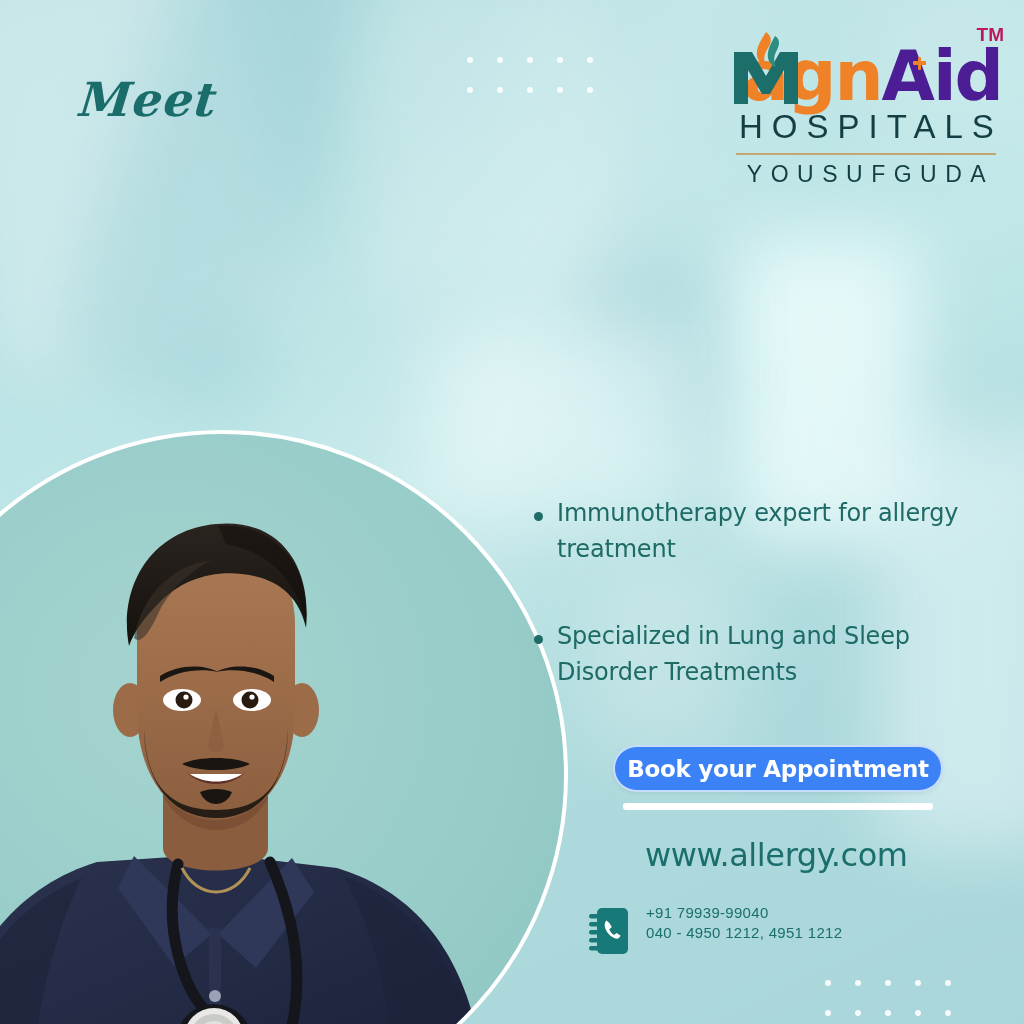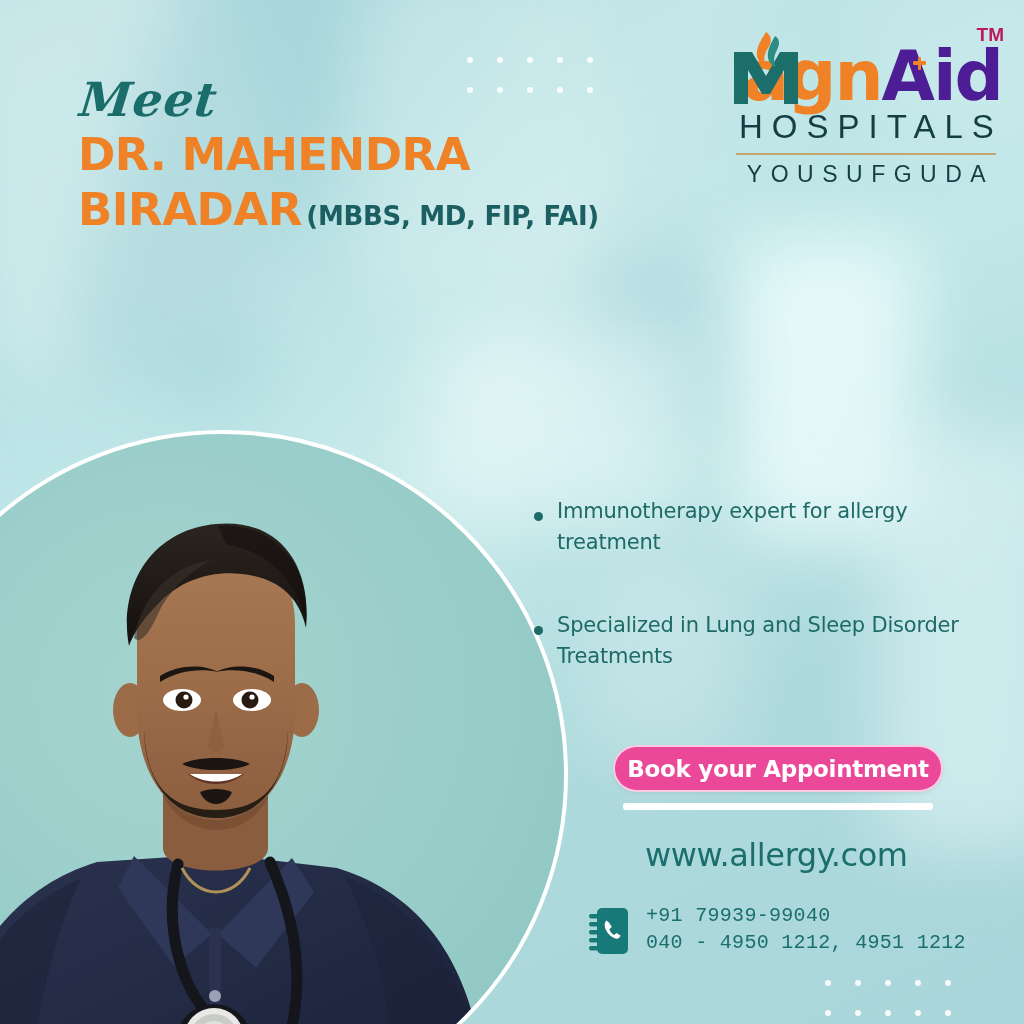--- a/index.html
+++ b/index.html
@@ -152,29 +152,29 @@
   .bullets { position:absolute; left:534px; top:496px; width:440px; }
   .bullet {
     display:flex; gap:14px; margin-bottom:52px;
   }
   .bullet .dot {
     width:9px; height:9px; border-radius:50%; background:#1d6a66;
     margin-top:16px; flex:0 0 auto;
   }
   .bullet .txt {
     font-family:"DejaVu Sans", sans-serif;
-    font-size:21px; line-height:1.48; color:#1d6a66; font-weight:400;
+    font-size:24px; line-height:1.48; color:#1d6a66; font-weight:400;
     letter-spacing:-.2px;
   }
 
   
   .cta {
     position:absolute; left:613px; top:745px;
     width:330px; height:47px; border-radius:26px;
-    background:#ec4899;
+    background:#3b82f6;
     border:2px solid rgba(255,255,255,.72);
     display:flex; align-items:center; justify-content:center;
     color:#ffffff; font-size:23px; font-weight:700;
     font-family:"DejaVu Sans", sans-serif; letter-spacing:-.3px;
     box-shadow:0 2px 4px rgba(0,0,0,.06);
   }
   .cta-rule {
     position:absolute; left:623px; top:803px;
     width:310px; height:7px; background:#ffffff; border-radius:3px;
   }
@@ -182,22 +182,22 @@
   .website {
     position:absolute; left:645px; top:836px;
     font-family:"DejaVu Sans", sans-serif;
     font-size:32px; font-weight:400; color:#1a6f6d; letter-spacing:-.4px;
   }
 
   
   .contact { position:absolute; left:589px; top:903px; display:flex; gap:17px; }
   .phone-icon { width:40px; height:48px; flex:0 0 auto; margin-top:4px; }
   .phones {
-    font-family:Liberation Mono, monospace;
-    font-size:20px; line-height:1.34; color:#1a6f6d; letter-spacing:.3px;
+    font-family:Liberation Sans, sans-serif;
+    font-size:15px; line-height:1.34; color:#1a6f6d; letter-spacing:.3px;
   }
 </style>
 </head>
 <body>
 
 <div id="poster">
 
   <div class="bg-base"></div>
   <div class="bg-blob blob-a"></div>
   <div class="bg-blob blob-b"></div>
@@ -252,27 +252,20 @@
       </span>
       <span class="logo-tm">TM</span>
     </div>
     <div class="logo-hospitals">HOSPITALS</div>
     <div class="logo-rule"></div>
     <div class="logo-branch">YOUSUFGUDA</div>
   </div>
 
   <div class="meet">Meet</div>
 
-  <div class="doc-name">
-    <div class="ln">DR. MAHENDRA</div>
-    <div>
-      <span class="ln" style="display:inline">BIRADAR</span>
-      <span class="creds">(MBBS, MD, FIP, FAI)</span>
-    </div>
-  </div>
 
 
   <div class="doc-circle">
     <svg class="photo" viewBox="0 0 690 620">
       <defs>
         <linearGradient id="shirt" x1="0" y1="0" x2="1" y2="1">
           <stop offset="0%" stop-color="#2b3350"></stop>
           <stop offset="50%" stop-color="#222a44"></stop>
           <stop offset="100%" stop-color="#191f35"></stop>
         </linearGradient>

